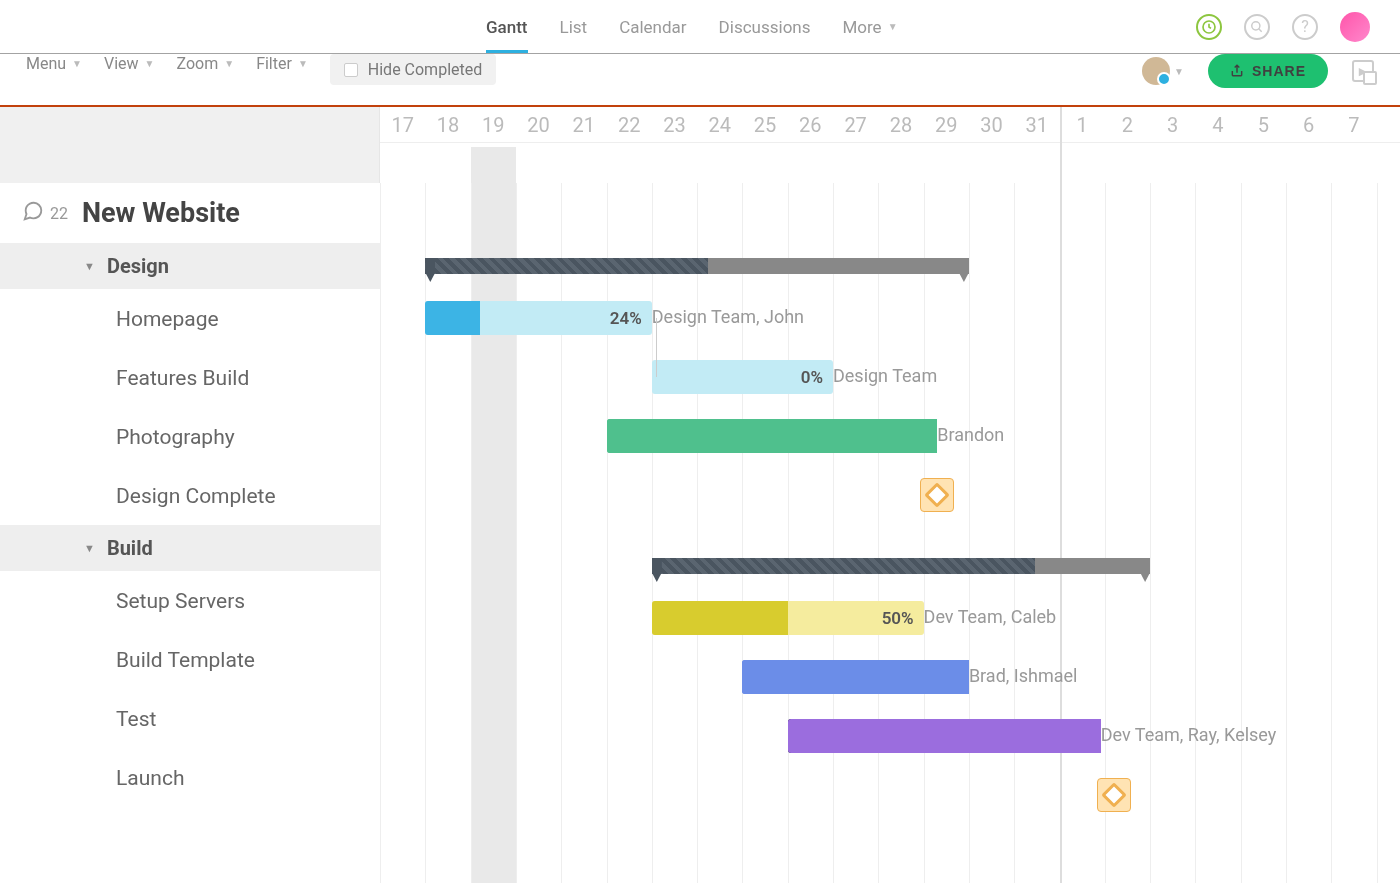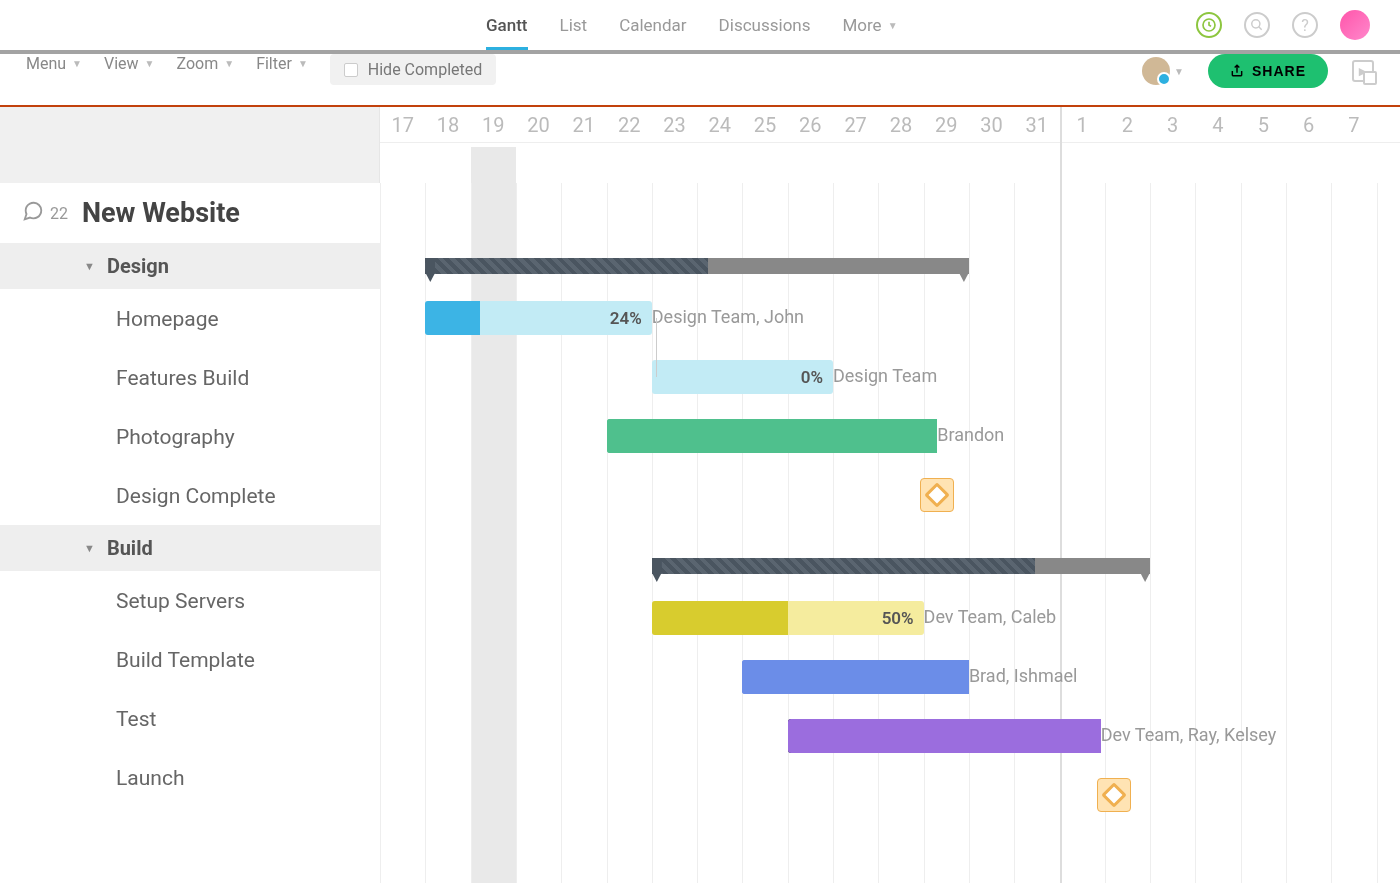--- a/index.html
+++ b/index.html
@@ -1,39 +1,39 @@
 <!DOCTYPE html>
 <html><head>
 <meta charset="utf-8">
 <style>
 * { box-sizing: border-box; margin: 0; padding: 0; }
 body { font-family: -apple-system, BlinkMacSystemFont, "Segoe UI", Roboto, Helvetica, Arial, sans-serif; background: #fff; color: #333; width: 1400px; height: 883px; overflow: hidden; }
 
 
-.topnav { height: 54px; border-bottom: 4px solid #a3a3a3; display: flex; align-items: center; }
+.topnav { height: 54px; border-bottom: 1px solid #a3a3a3; display: flex; align-items: center; }
 .tabs { display: flex; gap: 32px; margin-left: 486px; height: 100%; align-items: center; }
 .tab { color: #999; font-size: 17px; cursor: pointer; height: 100%; display: flex; align-items: center; position: relative; }
 .tab.active { color: #555; font-weight: 500; }
 .tab.active::after { content: ""; position: absolute; bottom: 0; left: 0; right: 0; height: 3px; background: #2db0e0; }
 .tab .caret { margin-left: 6px; color: #bbb; font-size: 10px; }
 .topnav-right { margin-left: auto; display: flex; align-items: center; gap: 22px; padding-right: 30px; }
 .icon-circle { width: 26px; height: 26px; border: 2px solid #ccc; border-radius: 50%; display: flex; align-items: center; justify-content: center; color: #ccc; }
 .icon-circle.green { border-color: #8dc63f; color: #8dc63f; }
 .avatar-top { width: 30px; height: 30px; border-radius: 50%; background: linear-gradient(135deg,#f5a,#f8c); }
 
 
 .toolbar { height: 53px; border-bottom: 2px solid #c2410c; display: flex; align-items: flex-start; padding: 0 26px; gap: 22px; }
 .tool { color: #888; font-size: 16px; cursor: pointer; display: flex; align-items: center; gap: 6px; }
 .tool .caret { color: #bbb; font-size: 10px; }
 .hide-completed { background: #f1f1f1; padding: 6px 14px; border-radius: 4px; display: flex; align-items: center; gap: 10px; color: #777; font-size: 16px; }
 .hide-completed .checkbox { width: 14px; height: 14px; border: 1px solid #ccc; background: #fff; border-radius: 2px; }
 .toolbar-right { margin-left: auto; display: flex; align-items: center; gap: 24px; }
 .avatar-assign { width: 28px; height: 28px; border-radius: 50%; background: #d0b896; position: relative; }
 .avatar-assign::after { content: ""; position: absolute; right: -1px; bottom: -1px; width: 10px; height: 10px; background: #2db0e0; border-radius: 50%; border: 2px solid #fff; }
-.share-btn { background: #1ec070; color: #000000; border: none; border-radius: 20px; padding: 9px 22px; font-size: 14px; font-weight: 600; letter-spacing: 1px; display: flex; align-items: center; gap: 8px; cursor: pointer; }
+.share-btn { background: #1ec070; color: #404040; border: none; border-radius: 20px; padding: 9px 22px; font-size: 14px; font-weight: 600; letter-spacing: 1px; display: flex; align-items: center; gap: 8px; cursor: pointer; }
 .present-icon { width: 22px; height: 22px; border: 2px solid #ccc; border-radius: 3px; color: #ccc; display:flex; align-items:center; justify-content:center; font-size:11px; position: relative; }
 .present-icon::after { content:""; position:absolute; right:-5px; bottom:-5px; width:10px; height:10px; background:#fff; border:2px solid #ccc; border-radius:2px;}
 
 
 .main { display: flex; height: 776px; }
 .sidebar { width: 380px; flex-shrink: 0; }
 .timeline { flex: 1; position: relative; overflow: hidden; }
 
 
 .month-row { height: 40px; background: #f0f0f0; display: flex; }

